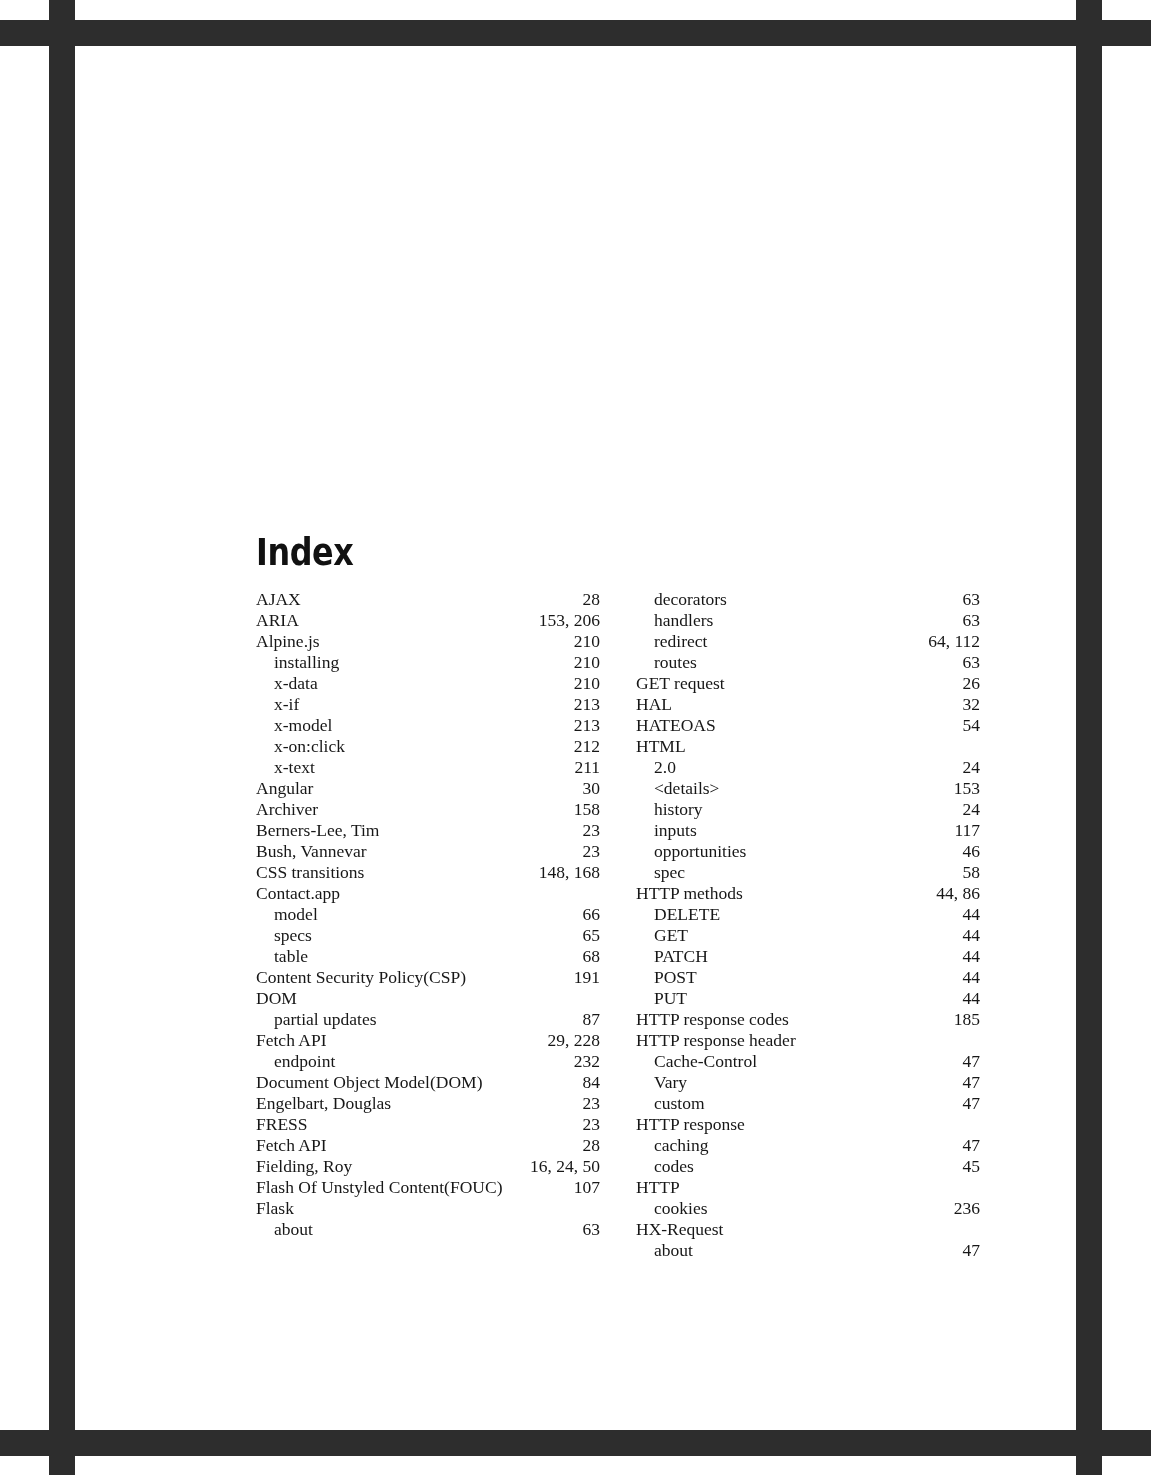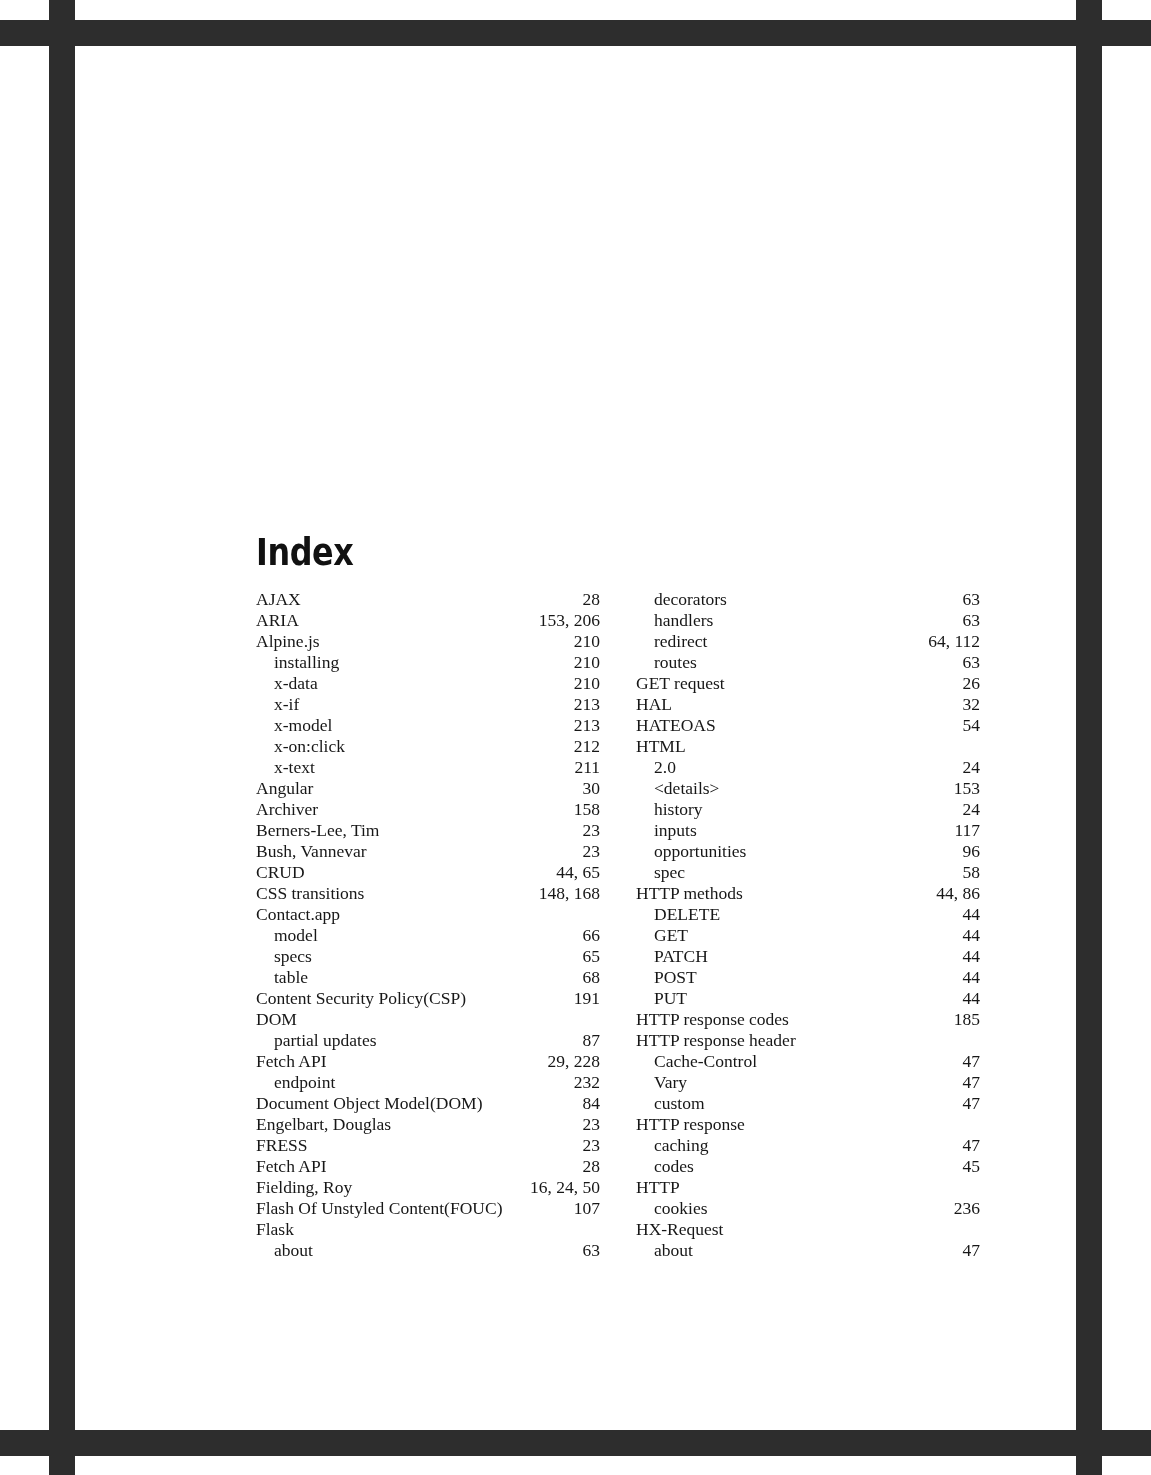--- a/index.html
+++ b/index.html
@@ -160,24 +160,20 @@
           </div>
           <div class="entry">
             <span class="term">Berners-Lee, Tim</span>
             <span class="pages">23</span>
           </div>
           <div class="entry">
             <span class="term">Bush, Vannevar</span>
             <span class="pages">23</span>
           </div>
           <div class="entry">
-            <span class="term">CRUD</span>
-            <span class="pages">44, 65</span>
-          </div>
-          <div class="entry">
             <span class="term">CSS transitions</span>
             <span class="pages">148, 168</span>
           </div>
           <div class="entry">
             <span class="term">Contact.app</span>
           </div>
           <div class="entry sub">
             <span class="term">model</span>
             <span class="pages">66</span>
           </div>
@@ -283,21 +279,21 @@
           <div class="entry sub">
             <span class="term">history</span>
             <span class="pages">24</span>
           </div>
           <div class="entry sub">
             <span class="term">inputs</span>
             <span class="pages">117</span>
           </div>
           <div class="entry sub">
             <span class="term">opportunities</span>
-            <span class="pages">96</span>
+            <span class="pages">46</span>
           </div>
           <div class="entry sub">
             <span class="term">spec</span>
             <span class="pages">58</span>
           </div>
           <div class="entry">
             <span class="term">HTTP methods</span>
             <span class="pages">44, 86</span>
           </div>
           <div class="entry sub">

